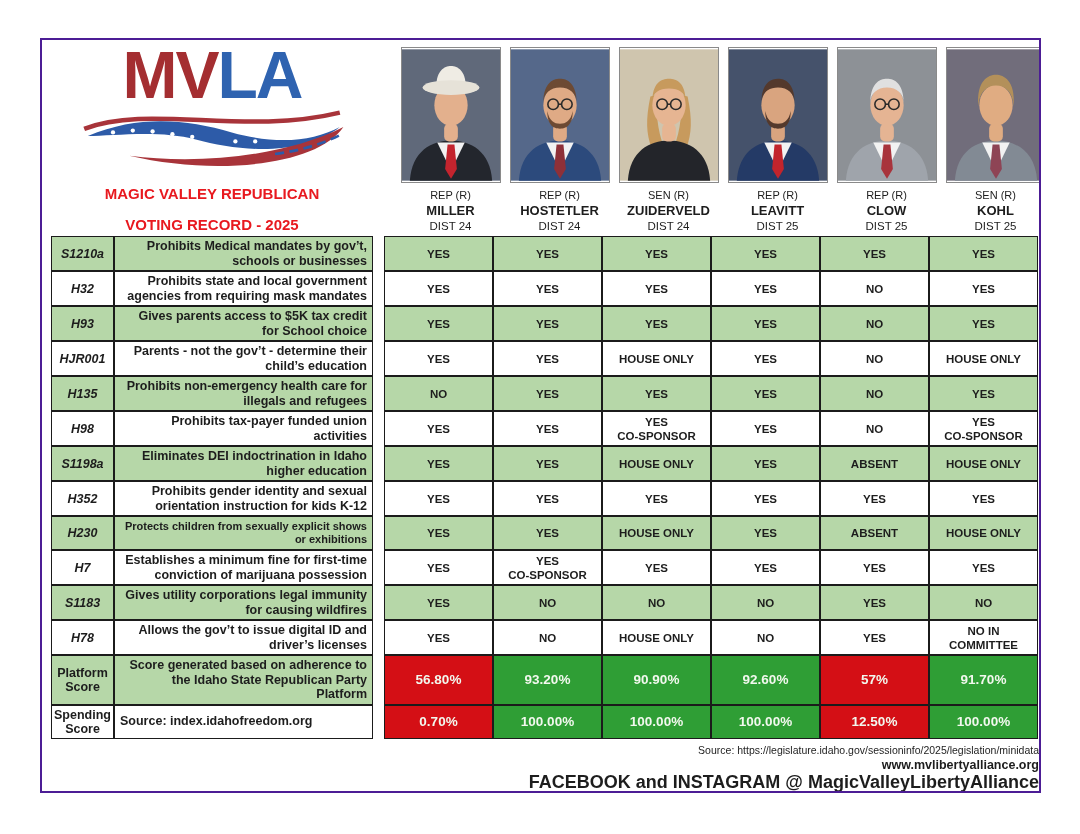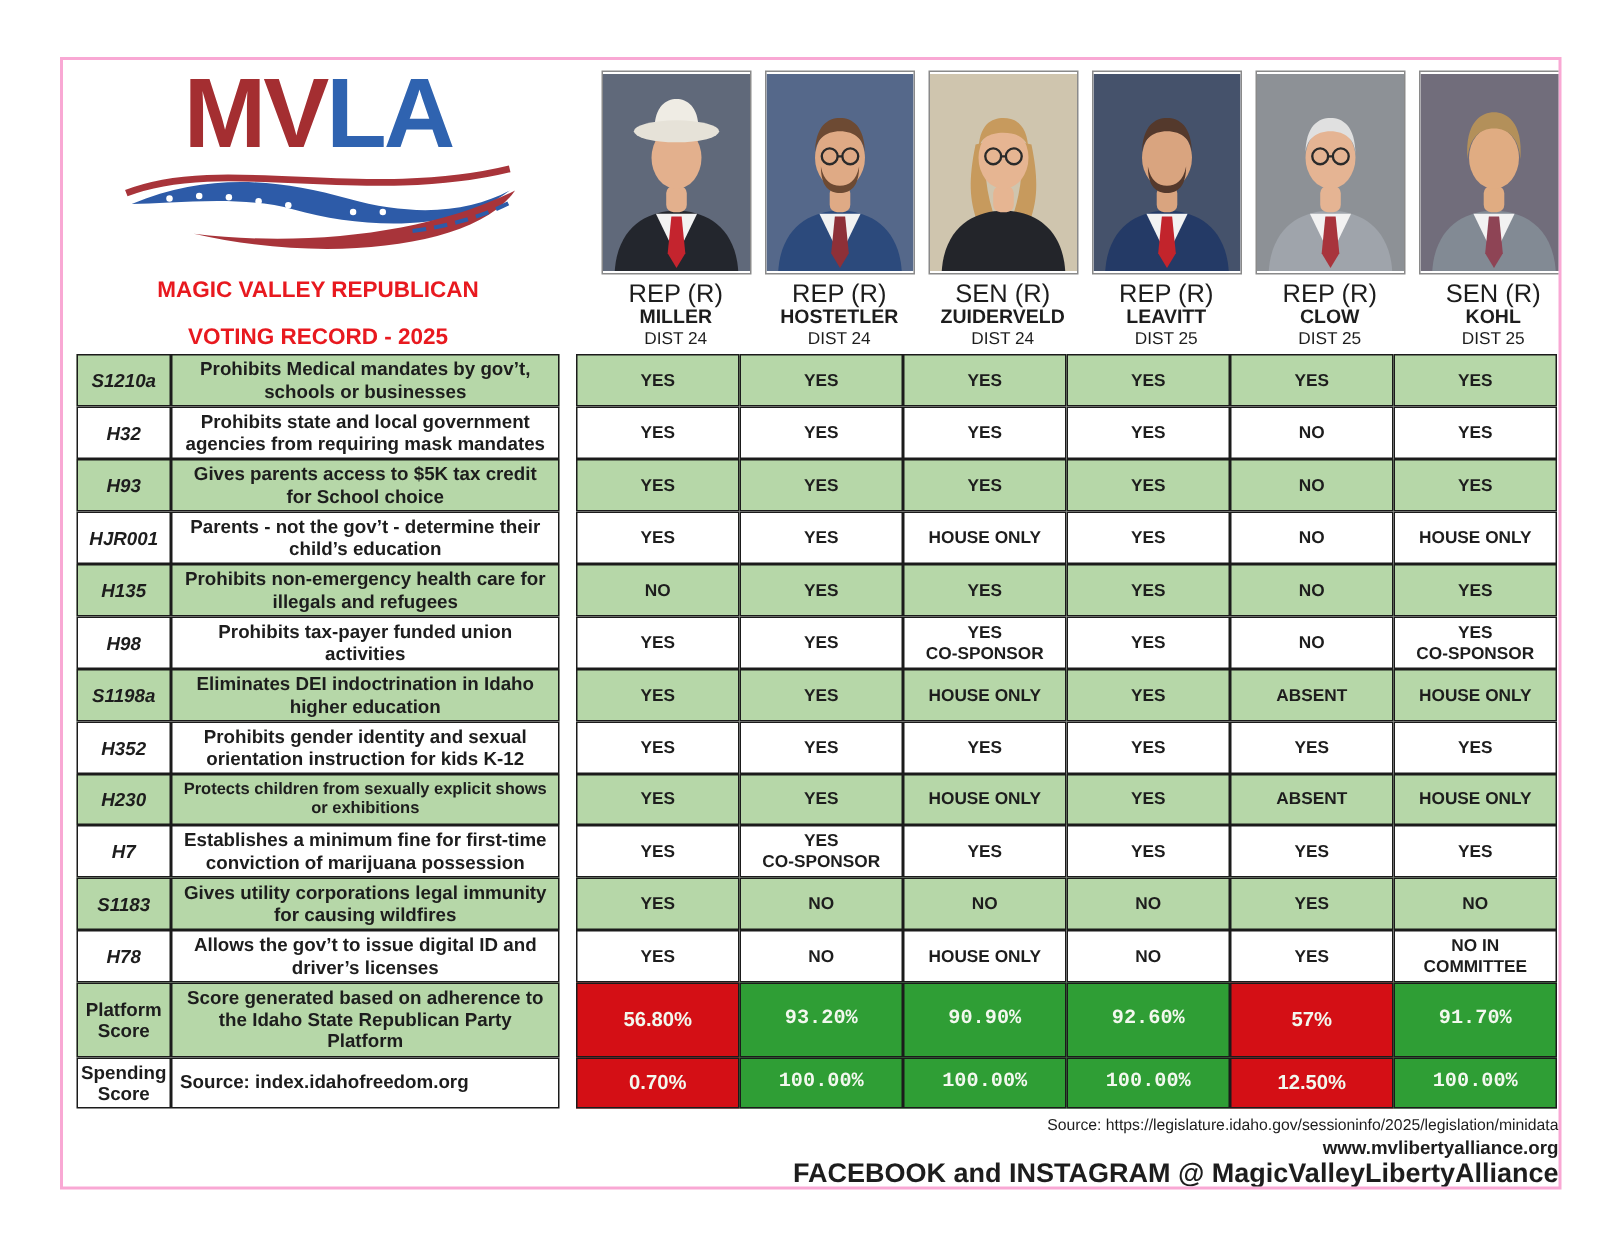--- a/index.html
+++ b/index.html
@@ -3,61 +3,61 @@
 <meta charset="utf-8">
 <style>
   html,body{margin:0;padding:0;}
   body{
     width:1080px;height:834px;background:#ffffff;
     font-family:"Liberation Sans", sans-serif;
     color:#1d1d1d;overflow:hidden;position:relative;
   }
   .flyer{
     position:absolute;left:40px;top:38px;width:1001px;height:755px;
-    border:2px solid #f9a8d4;background:#ffffff;box-sizing:border-box;
+    border:2px solid #4c1d95;background:#ffffff;box-sizing:border-box;
     overflow:hidden;
   }
   
   .top-band{display:flex;height:196px;}
   .brand{width:340px;flex:0 0 340px;text-align:center;padding-top:6px;}
   .logo{font-weight:900;font-size:66px;line-height:58px;letter-spacing:-2px;}
   .logo .mv{color:var(--logo-red,#a42e31);}
   .logo .la{color:var(--logo-blue,#2f63b0);}
   .swoosh{display:block;margin:-4px auto 0 auto;}
   .title-block{margin-top:2px;font-weight:bold;font-size:15px;line-height:19px;}
   .t-red{color:var(--title-red,#e8191f);margin-top:12px;}
   .t-blue{color:var(--title-blue,#20409a);}
   
   .photos{display:flex;margin-left:14px;padding-top:7px;}
   .leg-col{width:109px;flex:0 0 109px;text-align:center;}
   .photo{display:block;margin:0 auto;border:1px solid #8a8a8a;}
-  .cap-role{font-size:17px;line-height:15px;margin-top:5px;}
+  .cap-role{font-size:11px;line-height:15px;margin-top:5px;}
   .cap-name{font-size:13px;line-height:16px;font-weight:bold;}
   .cap-dist{font-size:11.5px;line-height:15px;}
   
   .grid{
     display:grid;margin-left:9px;width:987px;
     grid-template-columns:63px 259px 11px repeat(6,109px);
     grid-auto-rows:minmax(34px,auto);
   }
   .c{
     border:1px solid #1b1b1b;display:flex;align-items:center;justify-content:center;
     font-weight:bold;box-sizing:border-box;text-align:center;
   }
   .g{border:none;background:transparent;}
   .green{background:var(--cell-green,#b6d7a8);}
   .white{background:#ffffff;}
   .code{font-size:12.5px;padding:1px 2px;font-style:italic;}
-  .desc{font-size:12.5px;line-height:14.5px;justify-content:flex-start;text-align:center;padding:2px 5px;}
+  .desc{font-size:12.5px;line-height:14.5px;justify-content:flex-start;text-align:right;padding:2px 5px;}
   .desc.small{font-size:11px;line-height:13px;}
   .vote{font-size:11.5px;line-height:14px;white-space:pre-line;padding:2px;}
   .score-label{font-size:12.5px;line-height:14px;padding:1px 3px;}
   .score-val{font-size:13.5px;color:#f2f8ee;}
   .score-red{background:var(--score-red,#d40f15);}
-  .score-green{background:var(--score-green,#2f9e35);font-family:Liberation Mono, monospace;}
+  .score-green{background:var(--score-green,#2f9e35);}
   
   .footer{text-align:right;margin-top:4px;}
   .f-src{font-size:10.5px;line-height:14px;}
   .f-web{font-size:12.5px;line-height:16px;font-weight:bold;}
   .f-social{font-size:18px;line-height:18px;font-weight:bold;}
 </style>
 </head>
 <body>
 
 <div class="flyer">

